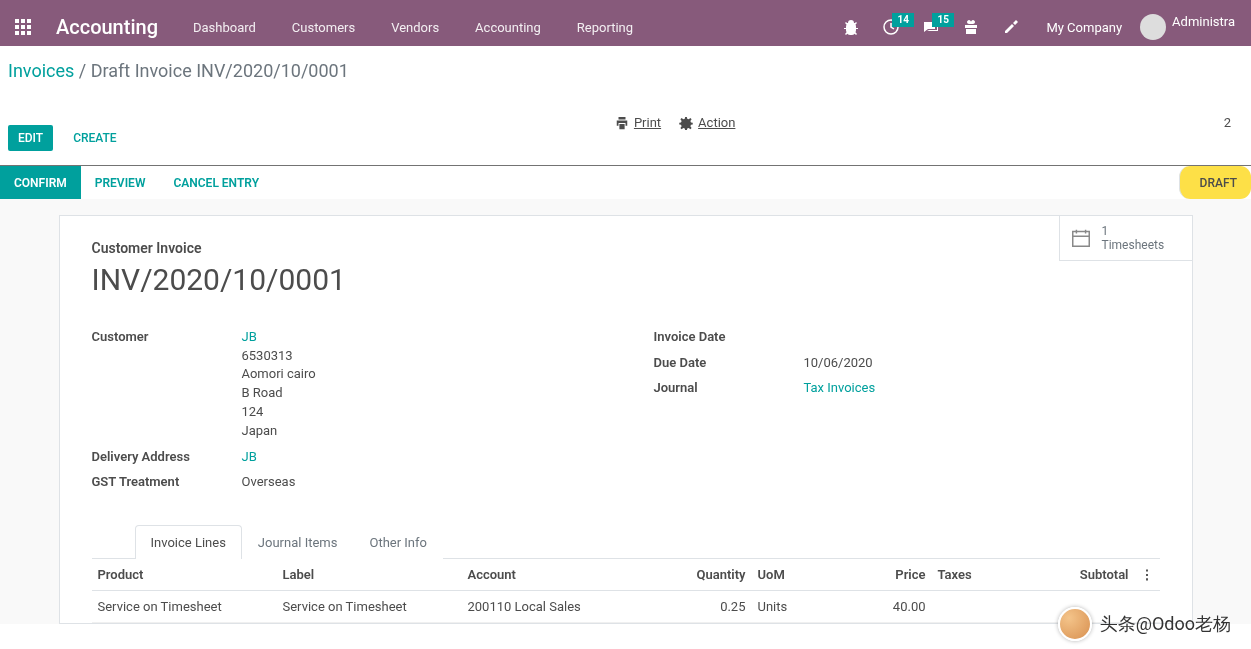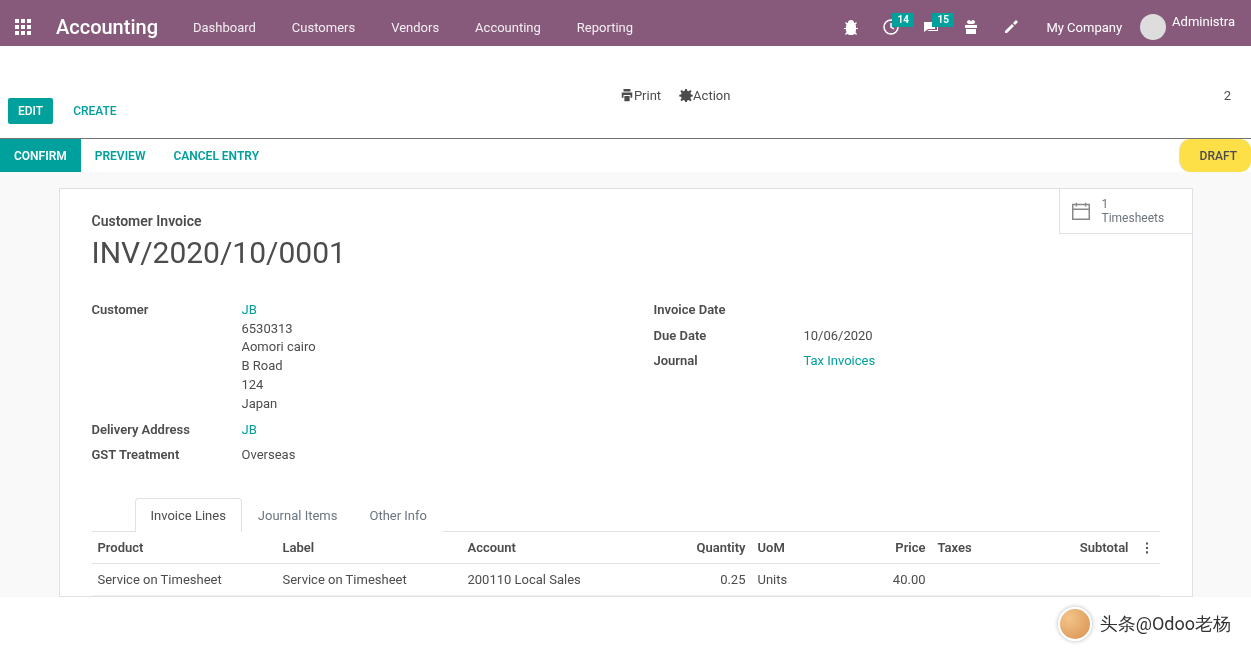--- a/index.html
+++ b/index.html
@@ -23,21 +23,21 @@
 
   
   .ctrl { padding: 10px 16px 0 8px; }
   .breadcrumb { font-size: 18px; color:#6c757d; padding: 4px 0 2px 0; }
   .breadcrumb a { color:#00a09d; text-decoration:none; }
   .toolbar { display:flex; align-items:center; padding: 10px 0 14px 0; }
   .btn { border:none; padding: 6px 10px; font-size:12px; font-weight:500; cursor:pointer; border-radius:2px; text-transform:uppercase;margin-top:32px; }
   .btn-primary { background:#00a09d; color:#fff; }
   .btn-link { background:transparent; color:#00a09d; }
   .toolbar-center { flex:1; display:flex; justify-content:center; gap:18px; color:#4c4c4c; }
-  .tool-action { display:flex; align-items:flex-start; cursor:pointer; font-size:13px; }
+  .tool-action { display:flex; align-items:flex-end; gap:5px; cursor:pointer; font-size:13px;text-decoration:underline; }
   .tool-action svg { width:14px; height:14px; fill:#4c4c4c; }
   .pager { color:#4c4c4c; font-size:13px; padding-right:4px; }
 
   
   .statusbar { border-top:1px solid #737373; display:flex; align-items:stretch; height:34px; }
   .status-btn { border:none; background:transparent; padding:0 14px; font-size:12px; font-weight:600; cursor:pointer; text-transform:uppercase; color:#00a09d; height:100%; }
   .status-btn.primary { background:#00a09d; color:#fff; }
   .status-stage { margin-left:auto; position:relative; }
   .stage { height:100%; display:flex; align-items:center; padding:0 14px 0 20px; background:#fde047; color:#4c4c4c; font-size:12px; font-weight:500; text-transform:uppercase; border-left:1px solid #dee2e6;border-radius:11px; }
 
@@ -131,20 +131,25 @@
     </div>
     <div class="company">My Company</div>
     <div class="user">
       <span class="avatar"></span>
       <span>Administra</span>
     </div>
   </div>
 </div>
 
 <div class="ctrl">
+  <div class="breadcrumb">
+    <a>Invoices</a>
+    <span>/</span>
+    <span>Draft Invoice INV/2020/10/0001</span>
+  </div>
   <div class="toolbar">
     <button class="btn btn-primary">EDIT</button>
     <button class="btn btn-link" style="margin-left:10px">CREATE</button>
     <div class="toolbar-center">
       <div class="tool-action">
         <svg viewBox="0 0 16 16">
             <path d="M4 1h8v3H4zM2 5h12v6h-2V8H4v3H2zM5 9h6v6H5z"></path>
           </svg>
         <span>Print</span>
       </div>

